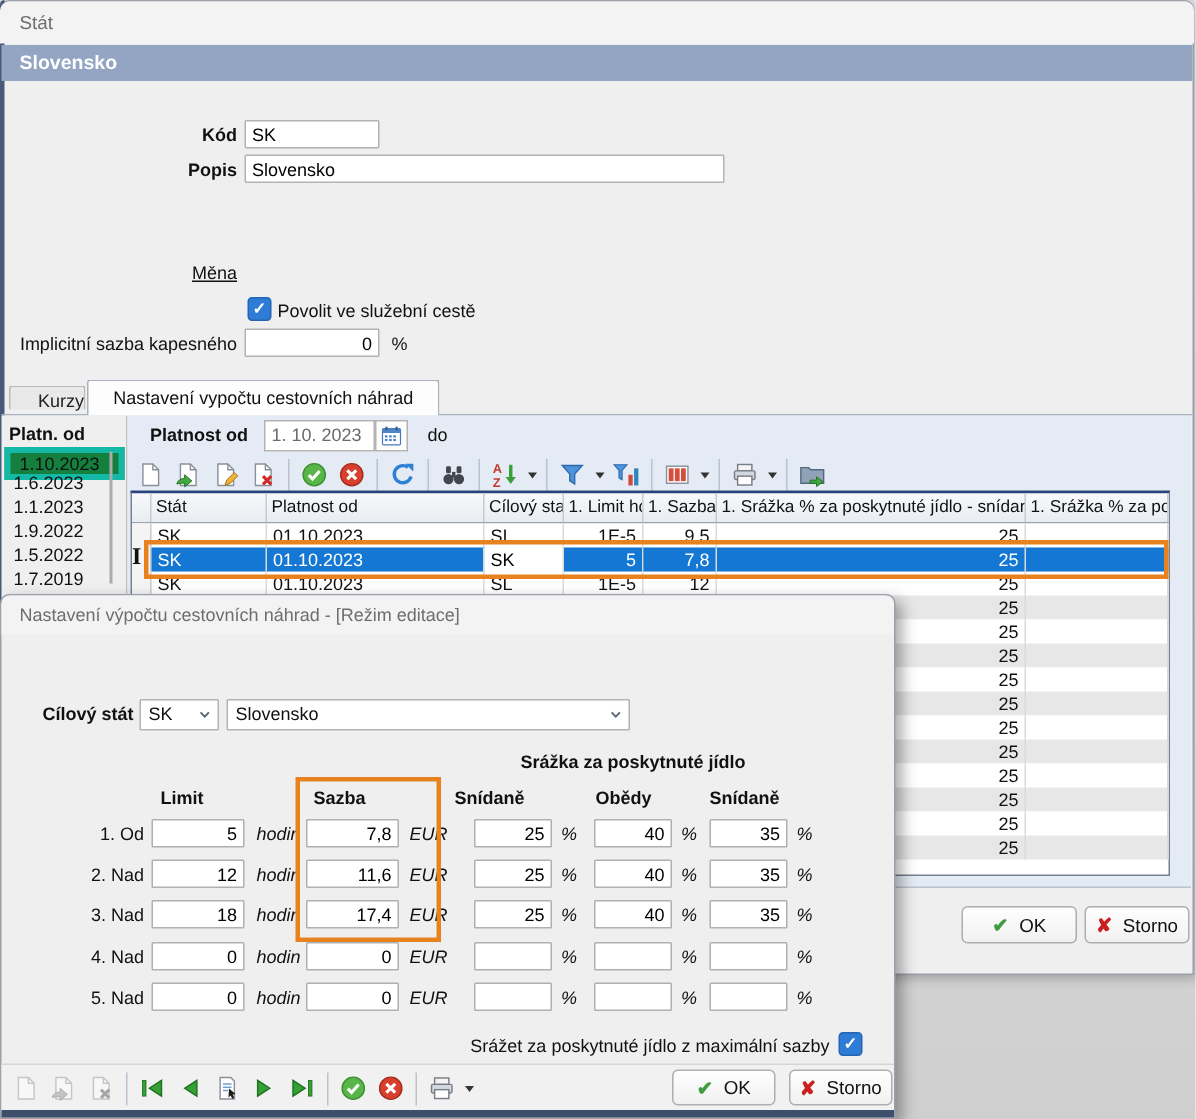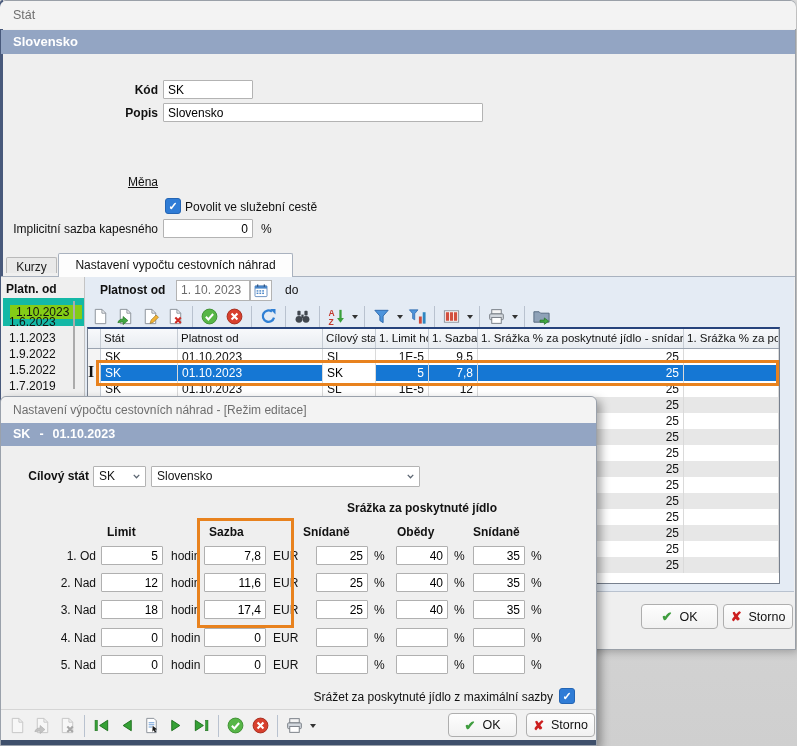--- a/index.html
+++ b/index.html
@@ -34,30 +34,30 @@
   .unit{position:absolute;top:3px;}
 
   
   .cb{display:inline-block;width:14px;height:14px;background:#2f7cd6;border:1px solid #2465b4;border-radius:3px;
       position:absolute;text-align:center;}
   .cb .cbmark{color:#fff;font-size:11px;line-height:14px;font-weight:bold;display:block;}
 
   
   .tab{position:absolute;box-sizing:border-box;text-align:center;cursor:default;}
   .tab-inactive{top:257px;height:16px;background:#e9e9e9;border:1px solid #b9b9b9;border-bottom:none;
-      border-radius:2px 2px 0 0;line-height:19px;color:#222;}
+      border-radius:2px 2px 0 0;line-height:19px;color:#222;text-align:right;}
   .tab-active{top:253px;height:24px;background:#fdfdfd;border:1px solid #a9b2bf;border-bottom:none;
       border-radius:2px 2px 0 0;line-height:23px;z-index:2;}
   .tabline{position:absolute;left:1px;top:276px;width:794px;height:1px;background:#a9b2bf;}
 
   
   .leftlist{position:absolute;left:1px;top:277px;width:83px;height:315px;background:#efefef;}
   .ll-header{position:absolute;left:5px;top:5px;font-weight:bold;}
   .ll-item{position:absolute;left:2px;width:66px;height:16px;line-height:16px;padding-left:6px;}
-  .ll-item.sel{background:#84cc16;border:7px solid #14b8a6;height:14px;line-height:14px;}
+  .ll-item.sel{background:#15803d;border:4px solid #14b8a6;height:14px;line-height:14px;}
   .ll-thumb{position:absolute;left:72px;top:24px;width:2px;height:88px;background:#ababab;}
   .splitter{position:absolute;left:84px;top:277px;width:1px;height:315px;background:#c4c4c4;}
 
   
   .rightpanel{position:absolute;left:85px;top:277px;width:709px;height:315px;background:#e4ebf4;border-bottom:1px solid #b9c2cf;box-sizing:border-box;}
   .fdate{position:absolute;left:91px;top:3px;width:74px;height:21px;border:1px solid #b3b3b3;background:#fff;
       box-sizing:border-box;color:#6b6b6b;line-height:19px;padding-left:4px;}
   .calbtn{position:absolute;left:165px;top:3px;width:22px;height:21px;border:1px solid #b3b3b3;background:#fdfdfd;
       box-sizing:border-box;display:flex;align-items:center;justify-content:center;}
 
@@ -101,21 +101,21 @@
        box-shadow:4px 4px 10px rgba(0,0,0,.35);z-index:10;}
   .dlg-title{position:absolute;left:0;top:0;width:100%;height:26px;background:#f3f3f3;border-radius:6px 6px 0 0;
        color:#6e6e6e;font-size:12px;line-height:26px;padding-left:12px;box-sizing:border-box;}
   .dlg-header{position:absolute;left:0;top:26px;width:100%;height:23px;background:#93a5c3;color:#fff;
        font-weight:bold;font-size:12.5px;line-height:23px;padding-left:12px;box-sizing:border-box;}
   .dlg-header span{margin-right:9px;}
   .d-collabel{position:absolute;font-weight:bold;}
   .drow-label{position:absolute;width:77px;text-align:right;}
   .din{position:absolute;height:19px;border:1px solid #b0b0b0;background:#fff;box-sizing:border-box;
        font-family:"Liberation Sans",sans-serif;font-size:12px;text-align:right;padding:0 4px;border-radius:1px;}
-  .dunit{position:absolute;}
+  .dunit{position:absolute;font-style:italic;}
   .dlg-toolbar{position:absolute;left:0;top:312px;width:595px;height:31px;background:#f1f1f1;border-top:1px solid #d5d5d5;}
   .dlg-strip{position:absolute;left:0;top:343px;width:595px;height:5px;background:#3e4f6b;}
 </style>
 </head>
 <body>
 
 <div class="mw">
   <div class="mw-leftstrip"></div>
   <div class="mw-title">Stát</div>
   <div class="mw-header nowrap">Slovensko</div>
@@ -454,23 +454,20 @@
     <span>OK</span>
   </div>
   <div class="btn" style="left:723px;top:604px;width:70px">
     <span class="x-ico">✘</span>
     <span>Storno</span>
   </div>
 </div>
 
 <div class="dlg">
   <div class="dlg-title nowrap">Nastavení výpočtu cestovních náhrad - [Režim editace]</div>
-  <div class="dlg-header">
-    <span>SK</span><span>-</span><span>01.10.2023</span>
-  </div>
 
   <div class="abs bold" style="left:0;top:72px;width:88px;text-align:right">Cílový stát</div>
   <div class="combo" style="left:92px;top:69px;width:53px">
     <span class="cval">SK</span>
     <span class="carr">
       <svg width="11" height="11" viewBox="0 0 14 14">
           <path d="M3.5 5l3.5 3.6L10.5 5" stroke="#5a6470" stroke-width="1.6" fill="none"></path>
         </svg>
     </span>
   </div>

